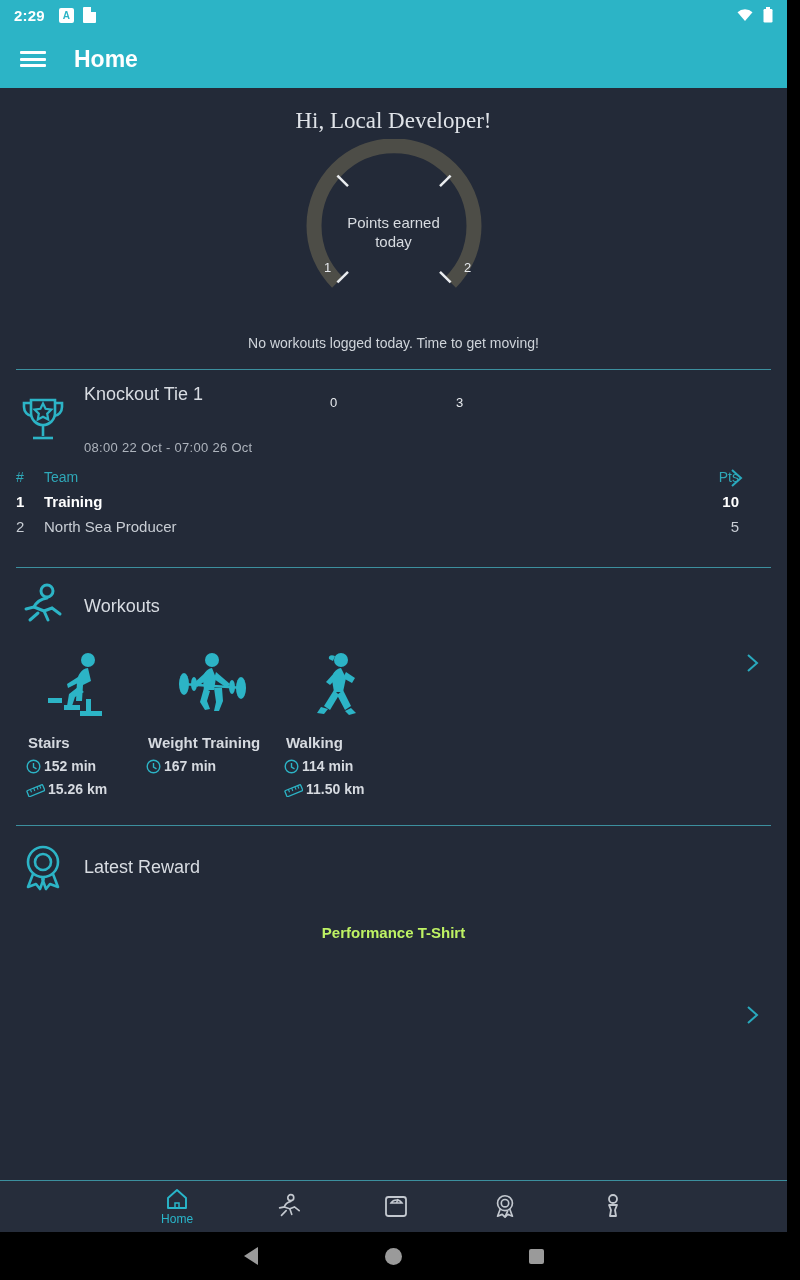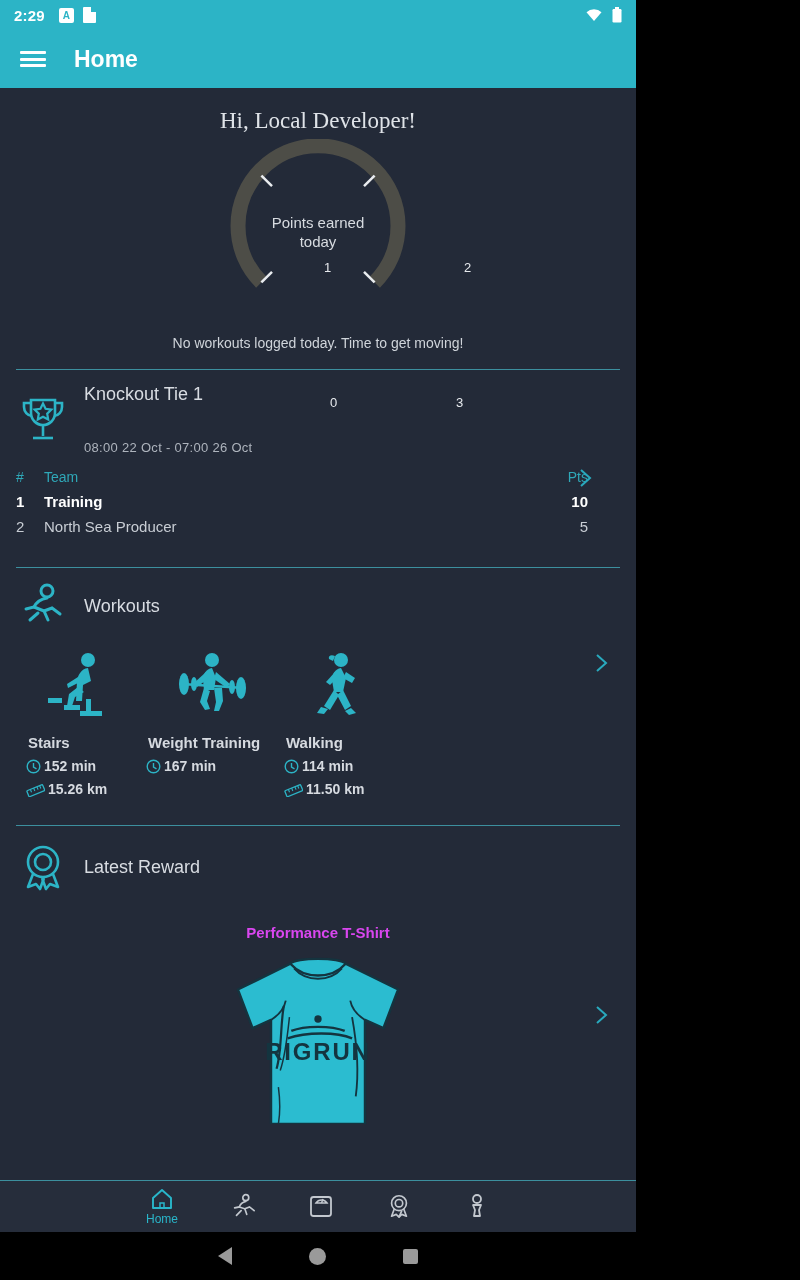--- a/index.html
+++ b/index.html
@@ -4,21 +4,21 @@
 <style>
   * { box-sizing: border-box; margin: 0; padding: 0; }
   html, body {
     width: 800px; height: 1280px;
     background: #000;
     font-family: "Liberation Sans", sans-serif;
     overflow: hidden;
   }
   #app {
     position: relative;
-    width: 636px; height: 1280px;
+    width: 787px; height: 1280px;
     background: #232a38;
     display: flex; flex-direction: column;
   }
 
   
   .statusbar {
     height: 30px; flex: 0 0 30px;
     background: #2cb4c6;
     display: flex; align-items: center;
     padding: 0 14px;
@@ -127,21 +127,21 @@
   
   .wk-grid { display: flex; margin-top: 14px; padding-left: 8px;}
   .wk-item { width: 116px; margin-right: 4px; font-weight: bold; }
   .wk-fig { height: 78px; display: flex; align-items: flex-end; justify-content: center; }
   .wk-name { color: #d6dae0; font-size: 15px; margin-top: 12px; text-align: left; padding-left: 4px;}
   .wk-stat { display: flex; align-items: center; gap: 3px; margin-top: 7px; color: #d6dae0; font-size: 14px; padding-left: 2px;}
   .wk-stat.empty { visibility: hidden; }
 
   
   .reward-title {
-    text-align: center; color: #d946ef; font-size: 15px; font-weight: bold;
+    text-align: center; color: #bef264; font-size: 15px; font-weight: bold;
     margin-top: 30px;
   }
   .shirt-wrap { display: flex; justify-content: center; margin-top: 8px; }
 
   
   .bottomnav {
     flex: 0 0 52px; height: 52px;
     background: #262d3b;
     border-top: 1px solid #3c8f9e;
     display: flex; align-items: center; justify-content: space-around;
@@ -396,43 +396,20 @@
         </svg>
         <span class="sec-title">Latest Reward</span>
       </div>
 
       <svg class="chev-right" style="top:178px;" width="16" height="22" viewBox="0 0 16 22">
         <polyline points="3,3 12,11 3,19" fill="none" stroke="#29a9bd" stroke-width="2"></polyline>
       </svg>
 
       <div class="reward-title">Performance T-Shirt</div>
 
-      <div class="shirt-wrap">
-        <svg width="250" height="175" viewBox="0 0 250 190">
-
-          <path d="M95 16 C100 9 150 9 155 16 L212 44 L196 86 L176 77 L176 190 L74 190 L74 77 L54 86 L38 44 Z" fill="#2bbcd0" stroke="#14343f" stroke-width="2.6" stroke-linejoin="round"></path>
-
-          <path d="M95 16 C110 33 140 33 155 16" fill="none" stroke="#14343f" stroke-width="2.6"></path>
-          <path d="M99 21 C112 36 138 36 151 21" fill="none" stroke="#14343f" stroke-width="2"></path>
-
-          <path d="M74 77 C82 72 88 66 90 56" fill="none" stroke="#14343f" stroke-width="2"></path>
-          <path d="M176 77 C168 72 162 66 160 56" fill="none" stroke="#14343f" stroke-width="2"></path>
-
-          <path d="M88 62 C84 80 86 110 80 130" fill="none" stroke="#14343f" stroke-width="2.4"></path>
-          <path d="M94 74 C92 92 90 114 84 132" fill="none" stroke="#14343f" stroke-width="1.6"></path>
-          <path d="M162 74 C166 96 170 130 166 160" fill="none" stroke="#14343f" stroke-width="2"></path>
-          <path d="M82 150 C84 165 84 178 82 190" fill="none" stroke="#14343f" stroke-width="1.6"></path>
-
-          <circle cx="125" cy="76" r="4" fill="#14343f"></circle>
-          <path d="M96 89 C110 83 140 83 154 89" fill="none" stroke="#14343f" stroke-width="2.6"></path>
-          <path d="M92 97 C112 90 146 90 162 97" fill="none" stroke="#14343f" stroke-width="2.6"></path>
-
-          <text x="125" y="120" text-anchor="middle" font-family="Liberation Sans, sans-serif" font-size="26" font-weight="bold" letter-spacing="2" fill="#14343f">RIGRUN</text>
-        </svg>
-      </div>
     </div>
 
   </div>
 
   <div class="bottomnav">
 
     <div class="nav-item">
       <svg width="26" height="24" viewBox="0 0 26 24">
         <path d="M4 11 L13 3 L22 11 V21 H4 Z" fill="none" stroke="#29b6ca" stroke-width="1.9" stroke-linejoin="round"></path>
         <rect x="11" y="16" width="4" height="5" fill="none" stroke="#29b6ca" stroke-width="1.5"></rect>

